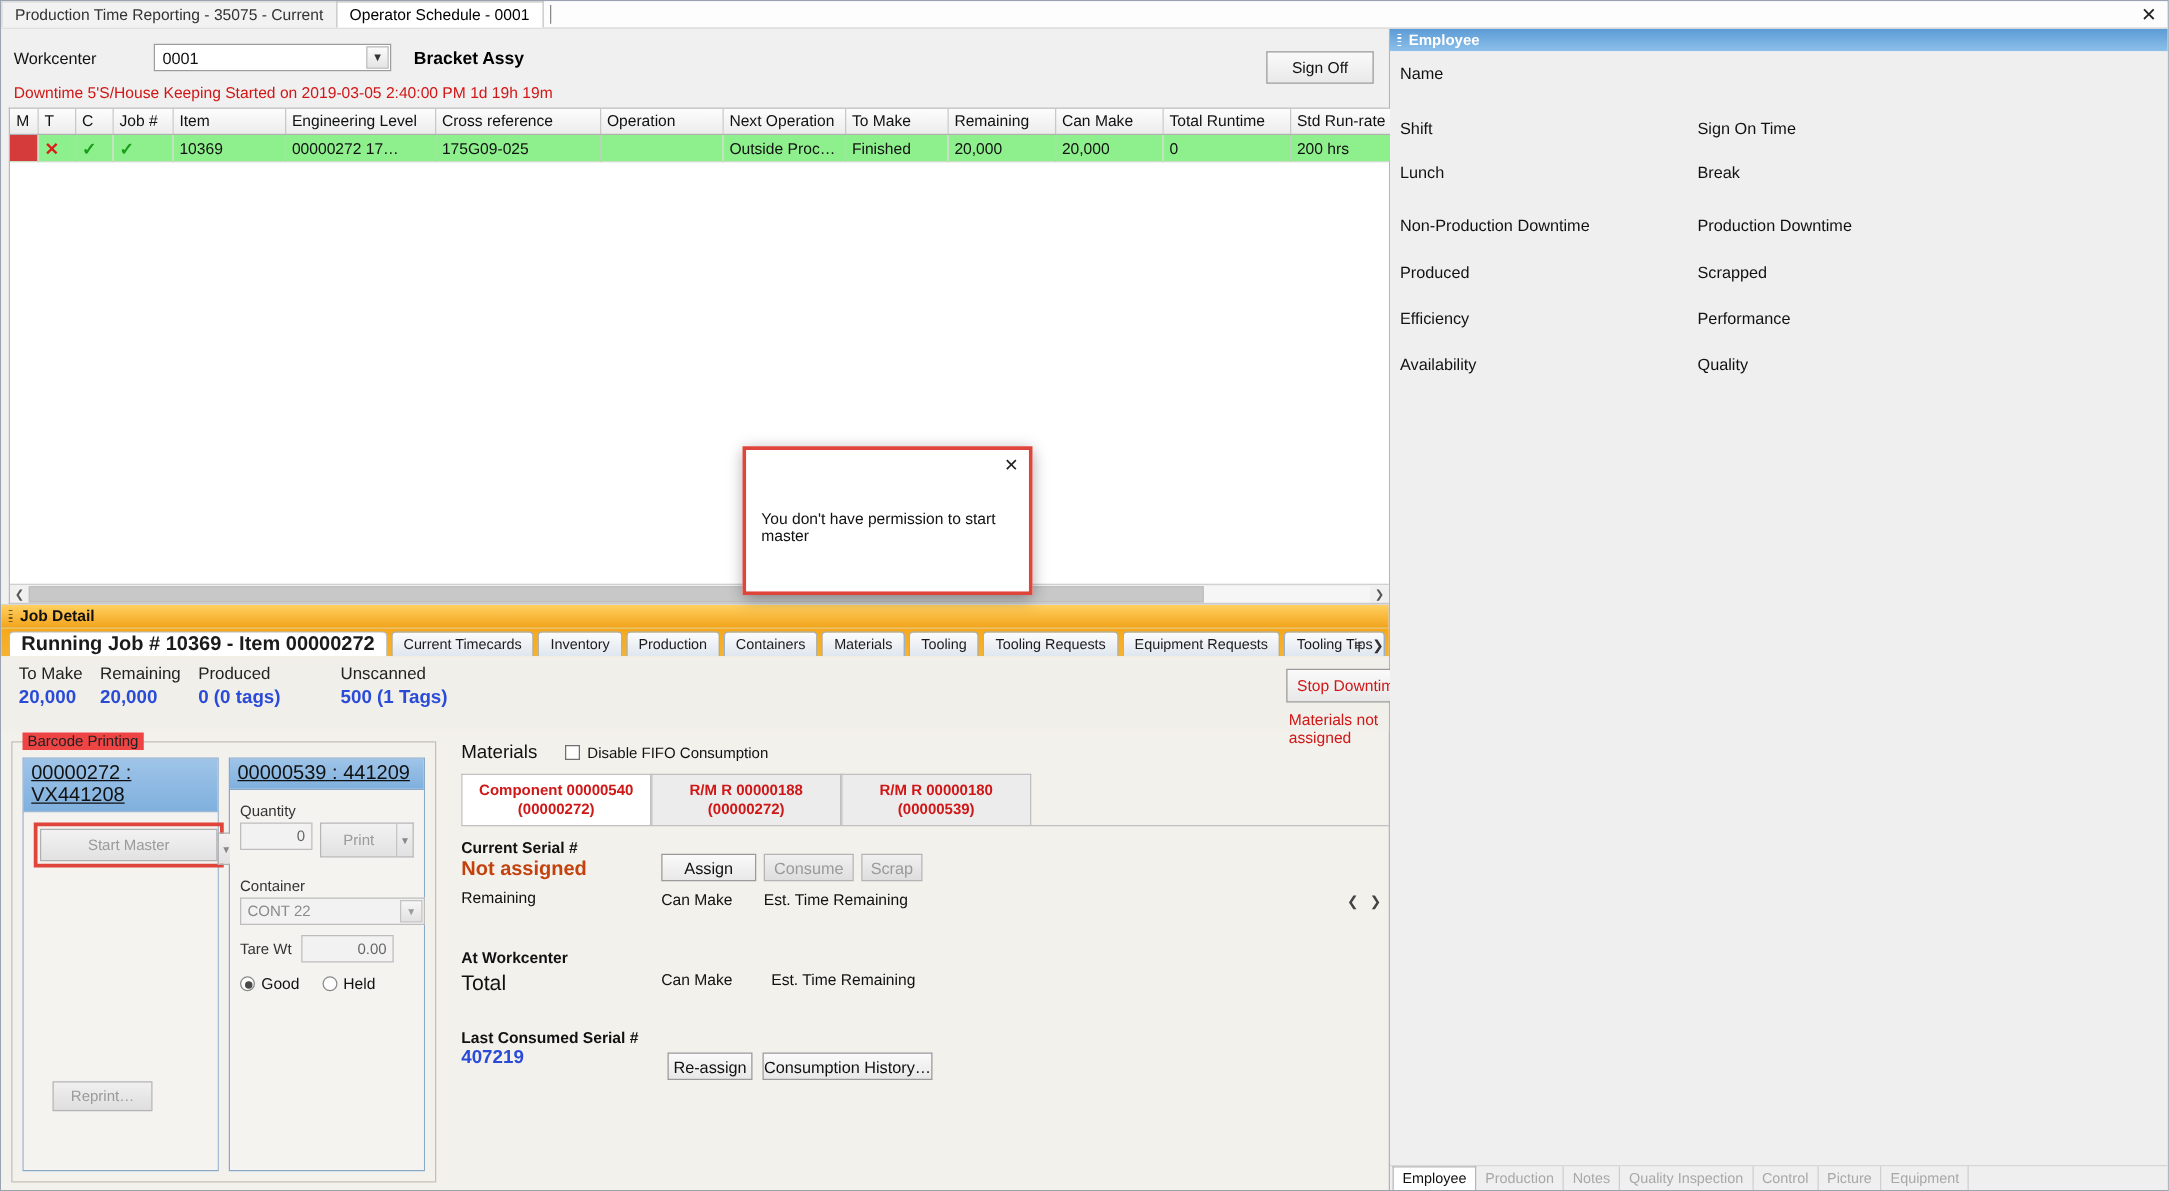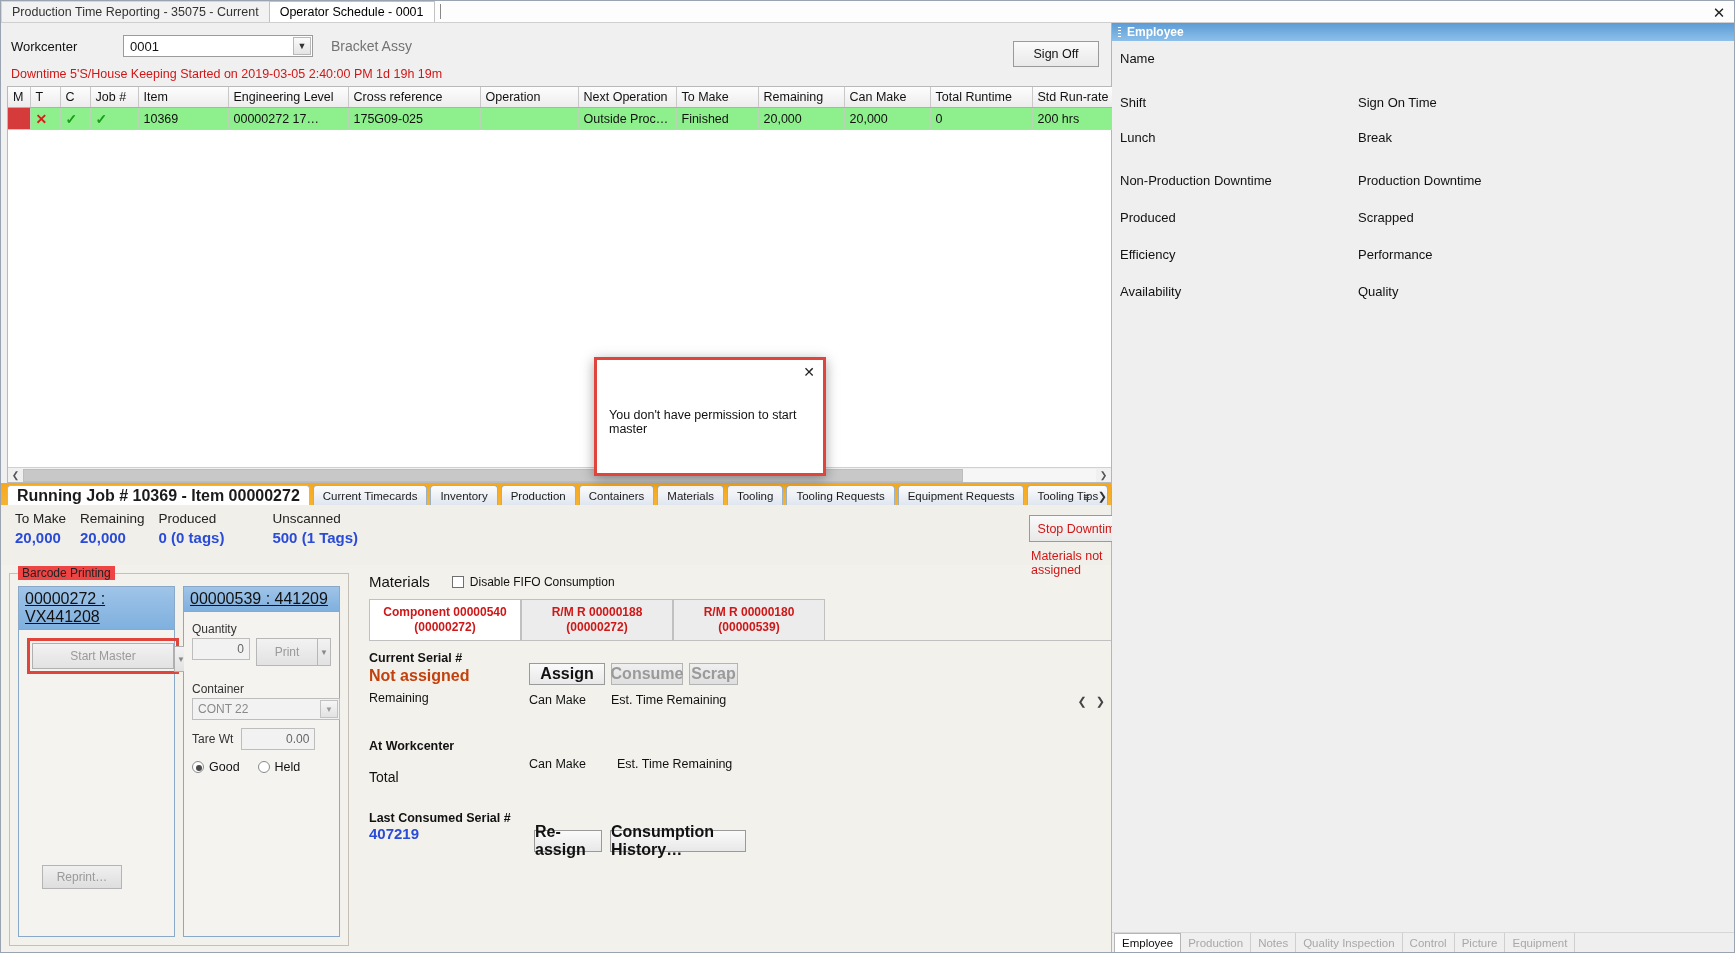--- a/index.html
+++ b/index.html
@@ -49,21 +49,21 @@
   .wc-label{ width:112px; font-size:13px; color:#111; }
   .wc-select{
     width:190px; height:22px; background:#fff; border:1px solid #9c9c9c;
     display:flex; align-items:center; padding-left:6px; font-size:13px; position:relative;
   }
   .wc-select .arrow{
     position:absolute; right:1px; top:1px; width:18px; height:18px;
     background:linear-gradient(#fbfbfb,#e4e4e4); border:1px solid #b8b8b8;
     display:flex; align-items:center; justify-content:center; font-size:9px; color:#333;
   }
-  .wc-desc{ margin-left:18px; font-size:14px; font-weight:normal; color:#737373; }
+  .wc-desc{ margin-left:18px; font-size:14px; font-weight:bold; color:#000000; }
   .signoff-btn{
     position:absolute; right:12px; top:18px; width:86px; height:26px;
     background:linear-gradient(#fafafa,#e9e9e9); border:1px solid #9a9a9a;
     font-size:12.5px; display:flex; align-items:center; justify-content:center; cursor:pointer;
   }
   .downtime-msg{ color:#d21616; font-size:12.5px; padding:4px 0 5px 10px; }
 
   
   .grid-wrap{ flex:1 1 auto; background:#fff; border:1px solid #b9b9b9; border-right:none;
               margin:0 0 0 6px; display:flex; flex-direction:column; min-height:0; }
@@ -220,21 +220,21 @@
   .mtab{
     width:152px; padding:5px 6px; text-align:center; font-size:12px; font-weight:bold; color:#d01717;
     border:1px solid #c0c0c0; border-bottom:none; background:#ececec; line-height:1.25; cursor:pointer;
   }
   .mtab.active{ background:#fff; }
   .mat-body{ border-top:1px solid #c0c0c0; padding:10px 0 0 0; position:relative; }
   .lbl-bold{ font-weight:bold; font-size:12.5px; color:#111;}
   .notassigned{ color:#c2410c; font-weight:bold; font-size:16px; margin-top:2px;}
   .mat-btn{
     height:22px; background:linear-gradient(#fafafa,#e8e8e8); border:1px solid #9a9a9a;
-    display:inline-flex; align-items:center; justify-content:center; font-size:16px; cursor:pointer;font-weight:bold;
+    display:inline-flex; align-items:center; justify-content:center; font-size:13px; cursor:pointer;
   }
   .mat-btn.dis{ color:#9a9a9a; background:linear-gradient(#f0f0f0,#dedede); border-color:#b4b4b4;}
   .serial-link{ color:#2a4bd7; font-weight:bold; font-size:15px;}
   .mat-scroll-r{ position:absolute; right:6px; top:54px; display:flex; gap:9px; color:#444; font-size:11px;}
 
   
   .emp-header{
     height:18px; flex:0 0 18px; background:linear-gradient(#5b9bd5,#8dc0ea);
     display:flex; align-items:center; padding-left:6px; color:#fff; font-weight:bold; font-size:12px;
   }
@@ -365,20 +365,24 @@
           <div class="hscroll">
             <div class="arr">❮</div>
             <div class="track">
               <div class="thumb"></div>
             </div>
             <div class="arr">❯</div>
           </div>
         </div>
       </div>
 
+      <div class="jobdetail-bar">
+        <span class="grip"></span>
+        <span>Job Detail</span>
+      </div>
 
       <div class="detail-area">
         <div class="tabrow">
           <div class="jtab active">
               <span>Running Job # 10369 - Item 00000272</span>
             </div>
           <div class="jtab">
               <span>Current Timecards</span>
             </div>
           <div class="jtab">
@@ -542,21 +546,21 @@
                   </div>
                   <div style="width:70px">
                     <div class="mat-btn dis" style="width:49px">Scrap</div>
                   </div>
                 </div>
               </div>
 
               <div style="display:flex; margin-top:32px;">
                 <div style="width:160px;">
                   <div class="lbl-bold">At Workcenter</div>
-                  <div style="font-size:14px;margin-top:16px">Total</div>
+                  <div style="font-size:17px;margin-top:4px">Total</div>
                 </div>
                 <div style="margin-top:18px; display:flex; gap:6px;">
                   <div style="width:82px;font-size:12.5px">Can Make</div>
                   <div style="font-size:12.5px;white-space:nowrap">Est. Time Remaining</div>
                 </div>
               </div>
 
               <div style="display:flex; margin-top:26px; align-items:flex-start;">
                 <div style="width:165px;">
                   <div class="lbl-bold">Last Consumed Serial #</div>

